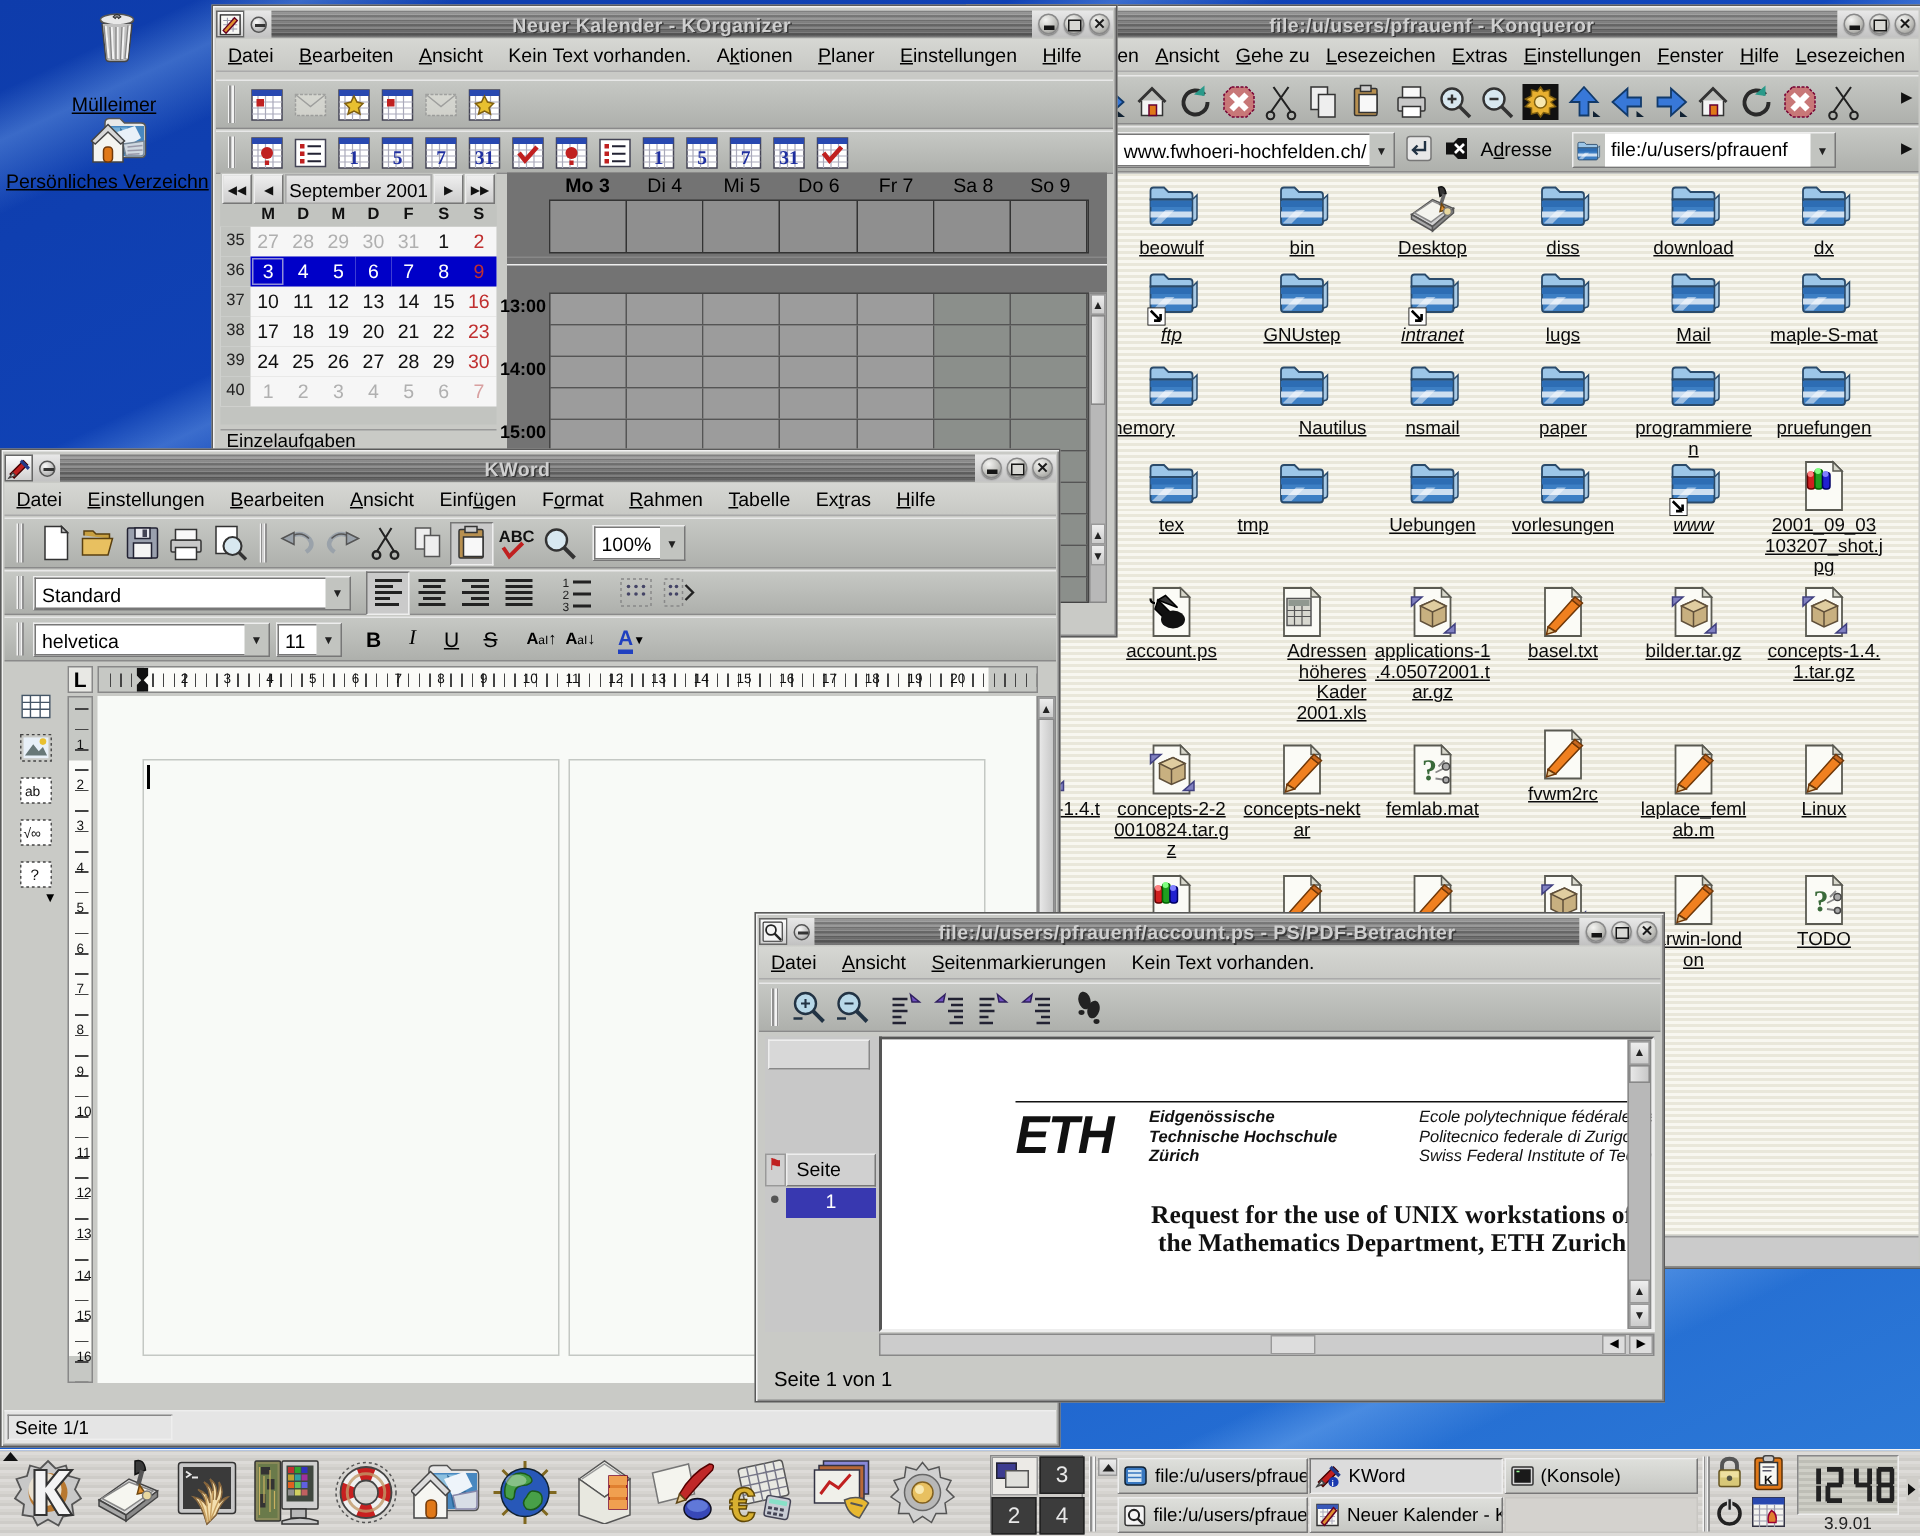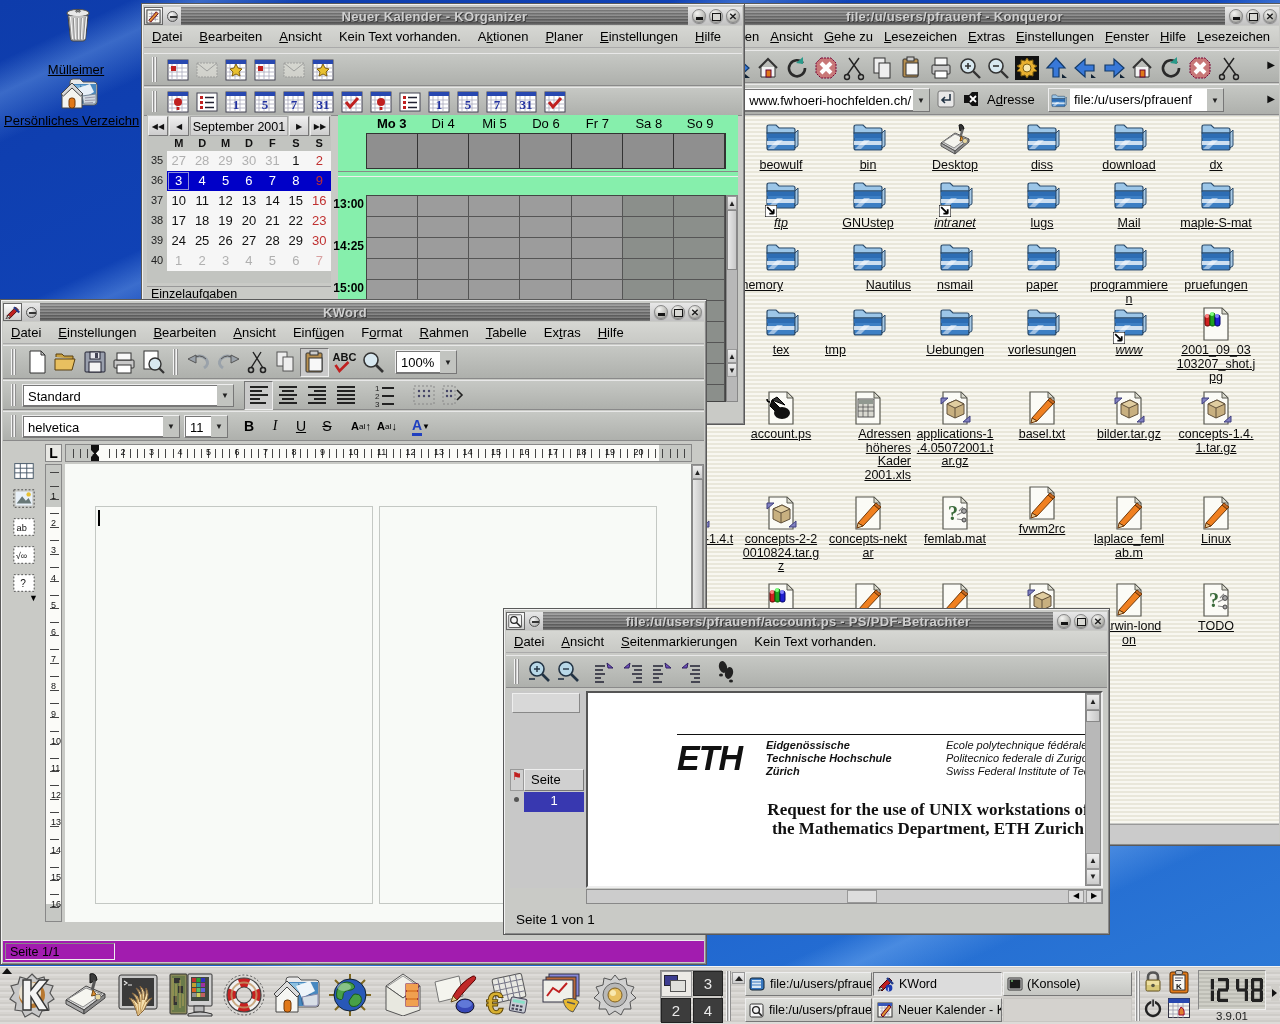--- a/index.html
+++ b/index.html
@@ -990,42 +990,42 @@
           <div class="cd o">1</div>
           <div class="cd o">2</div>
           <div class="cd o">3</div>
           <div class="cd o">4</div>
           <div class="cd o">5</div>
           <div class="cd o">6</div>
           <div class="cd or">7</div>
         </div>
 </div>
 <div style="position:absolute;left:5px;top:282px;width:184px;height:14px;font-size:12.5px;padding-left:4px;border-top:1px solid #999">Einzelaufgaben</div>
-<div style="position:absolute;left:196px;top:111px;right:6px;bottom:22px;background:#86efac">
+<div style="position:absolute;left:196px;top:111px;right:6px;bottom:22px;background:#737373">
   <div style="position:absolute;left:28px;top:0;right:12px;height:17px;display:flex">
           <div class="dh bold">Mo 3</div>
           <div class="dh">Di 4</div>
           <div class="dh">Mi 5</div>
           <div class="dh">Do 6</div>
           <div class="dh">Fr 7</div>
           <div class="dh">Sa 8</div>
           <div class="dh">So 9</div>
         </div>
   <div style="position:absolute;left:28px;top:18px;right:12px;height:36px;display:flex;border:1px solid #333">
           <div class="adc"></div>
           <div class="adc"></div>
           <div class="adc"></div>
           <div class="adc"></div>
           <div class="adc"></div>
           <div class="adc"></div>
           <div class="adc"></div>
         </div>
   <div style="position:absolute;left:0;top:56px;right:0;height:6px;border-top:1px solid #888;border-bottom:1px solid #eee"></div>
   <div class="tlab" style="top:82px">13:00</div>
-        <div class="tlab" style="top:124px">14:25</div>
+        <div class="tlab" style="top:124px">14:00</div>
         <div class="tlab" style="top:166px">15:00</div>
         <div class="tlab" style="top:208px">16:00</div>
         <div class="tlab" style="top:250px">17:00</div>
   <div style="position:absolute;left:28px;top:80px;right:12px;bottom:0;border:1px solid #444;overflow:hidden">
           <div class="agrow">
             <div class="agc"></div>
             <div class="agc"></div>
             <div class="agc"></div>
             <div class="agc"></div>
             <div class="agc"></div>
@@ -1450,21 +1450,21 @@
 </div>
       <div style="position:absolute;left:64px;top:164px;right:14px;bottom:42px;background:#f8faf7;overflow:hidden">
 <div style="position:absolute;left:30px;top:42px;width:278px;height:398px;border:1px solid #c4c8c4"></div>
 <div style="position:absolute;left:314px;top:42px;width:278px;height:398px;border:1px solid #c4c8c4"></div>
 <div style="position:absolute;left:33px;top:46px;width:1.5px;height:16px;background:#000"></div>
 </div>
       <div class="vscroll" style="position:absolute;right:2px;top:164px;width:13px;bottom:42px">
         <div class="sbtn">▲</div>
         <div class="sthumb" style="height:150px"></div>
       </div>
-      <div style="position:absolute;left:2px;bottom:2px;right:2px;height:22px;background:#a21caf;border-top:1px solid #eee">
+      <div style="position:absolute;left:2px;bottom:2px;right:2px;height:22px;background:#e5e5e5;border-top:1px solid #eee">
 <div style="position:absolute;left:2px;top:2px;width:110px;height:17px;border:1px solid #999;border-color:#888 #eee #eee #888;font-size:12.5px;padding:1px 4px">Seite 1/1</div>
 </div>
 </div>
 <div class="win" id="psview">
 <div class="tbar">
   <div class="tico">
           <svg width="15" height="15" viewBox="0 0 20 20">
             <rect x="1" y="1" width="17" height="17" rx="1" fill="#f4f4f4" stroke="#333"></rect>
             <circle cx="8" cy="8" r="4.4" fill="none" stroke="#222" stroke-width="1.6"></circle>
             <path d="M11 11 L17 17" stroke="#222" stroke-width="2"></path>

